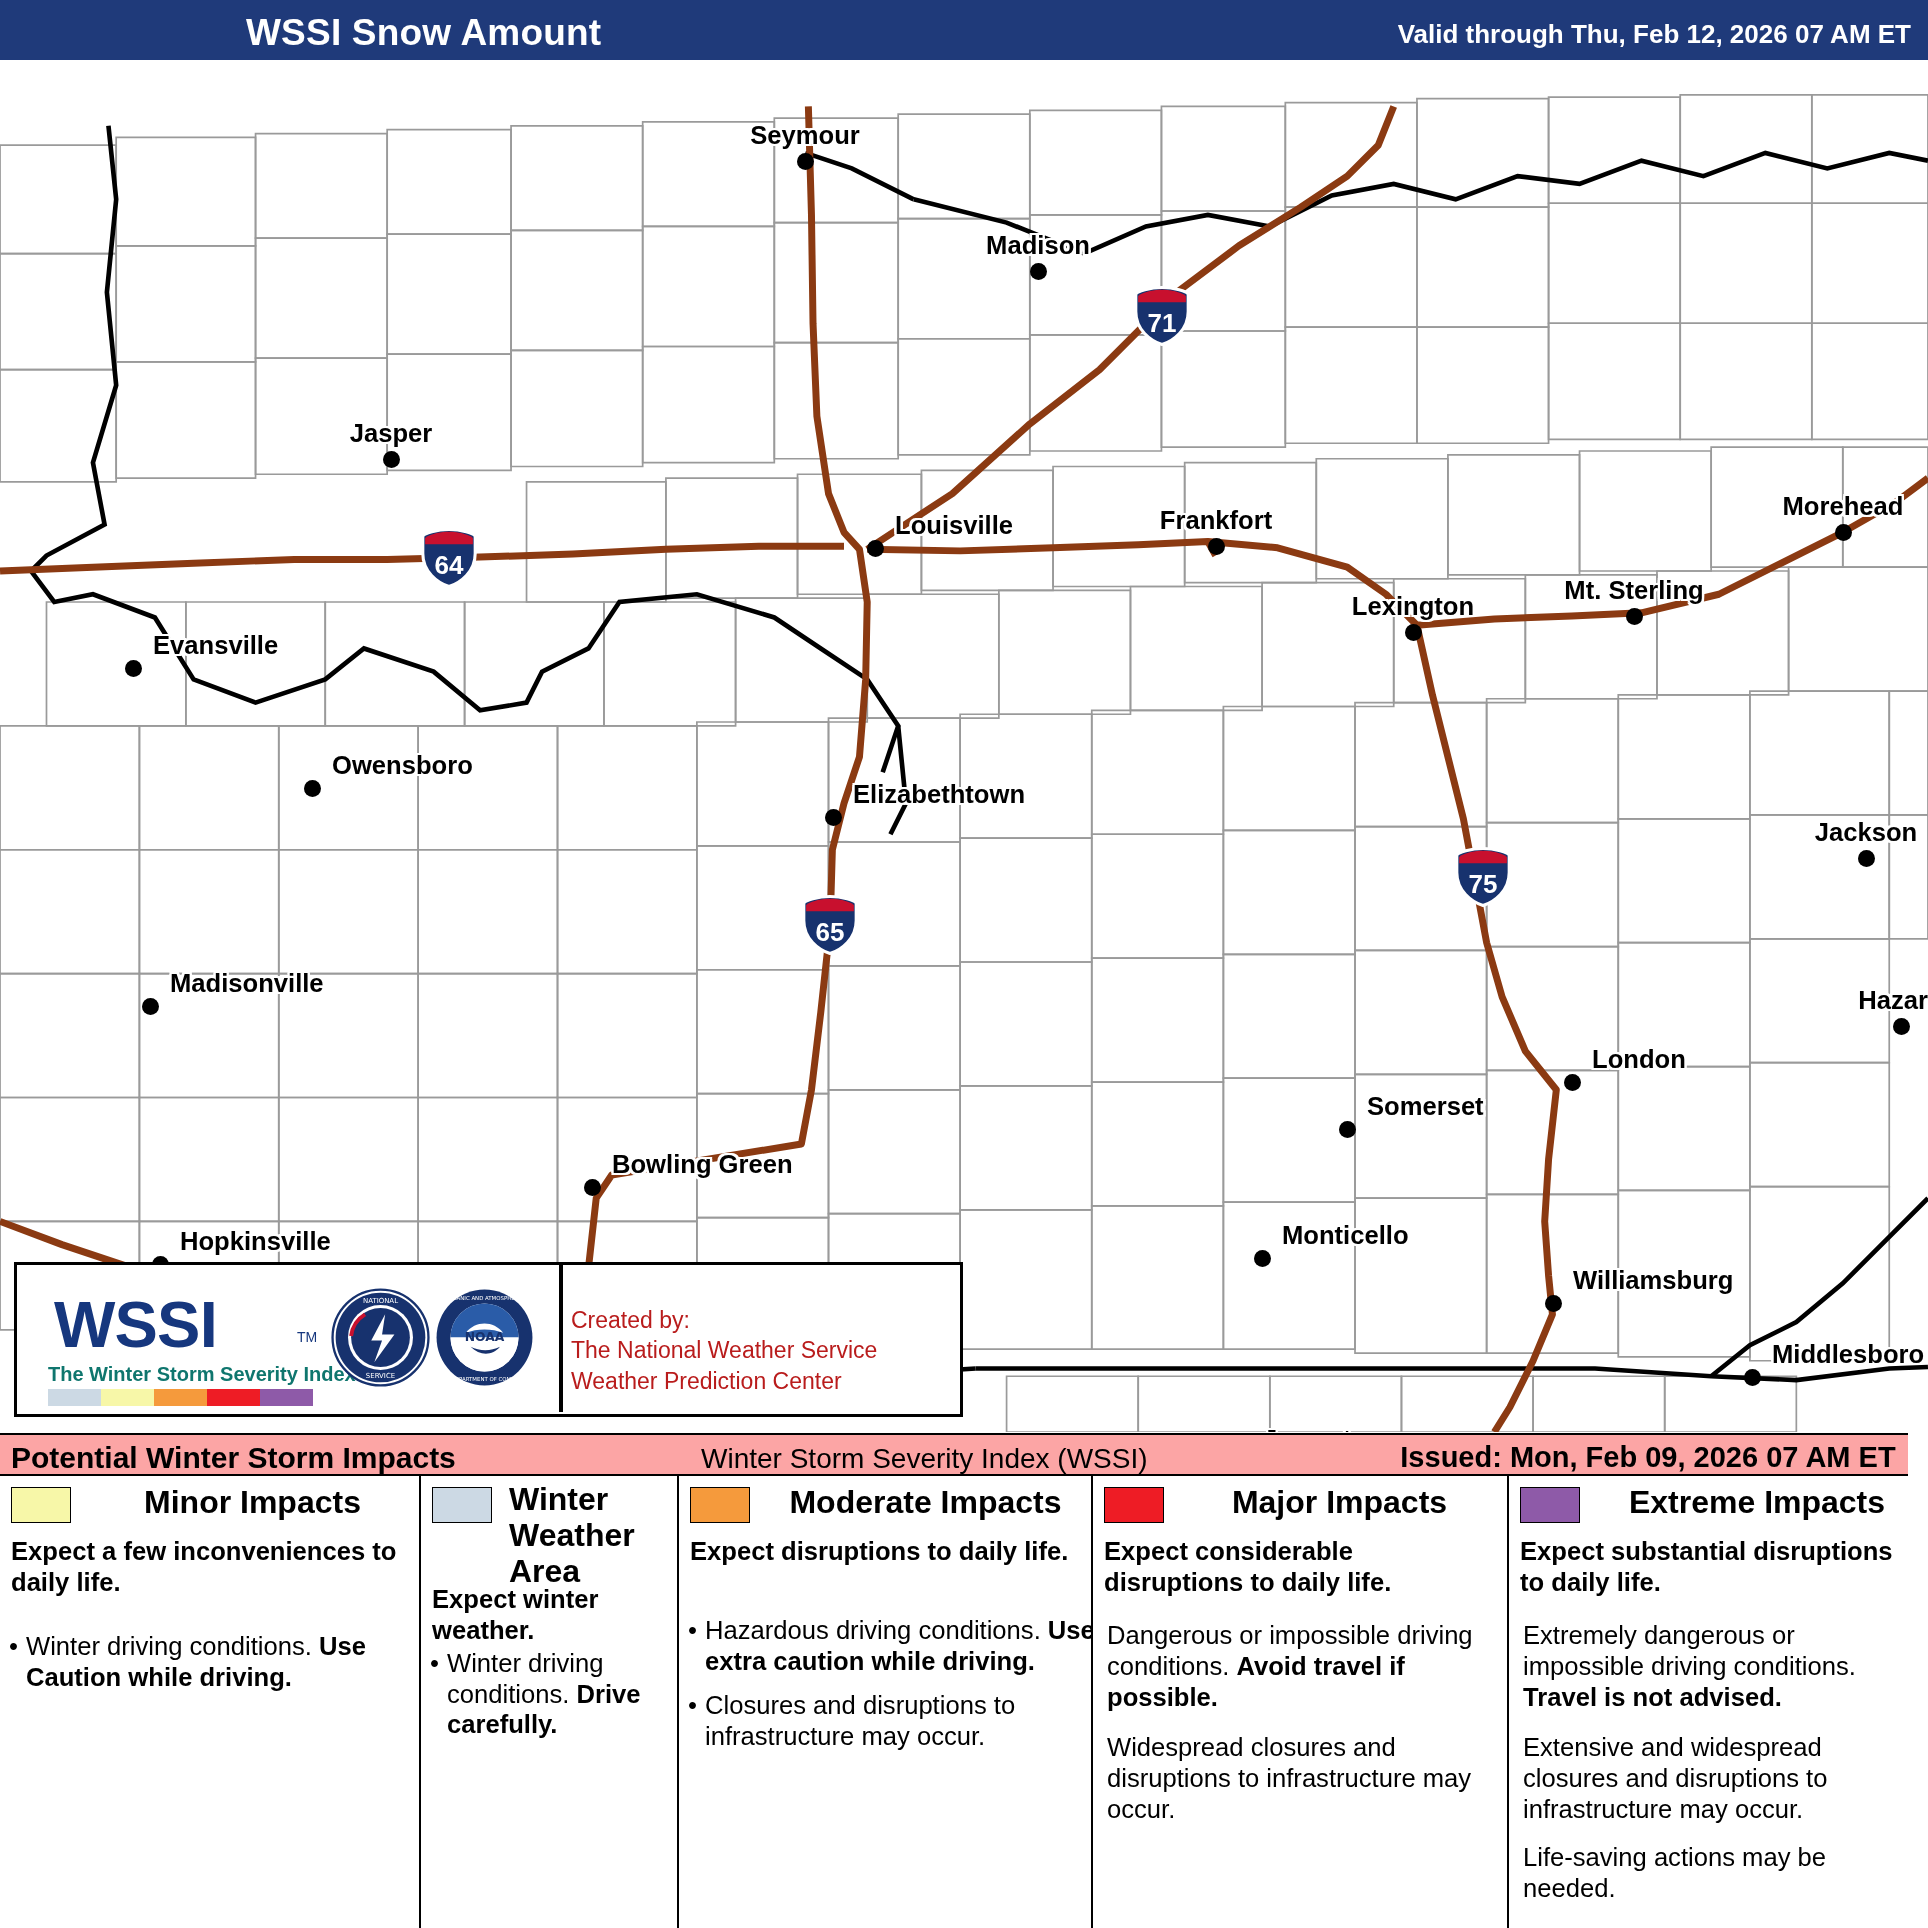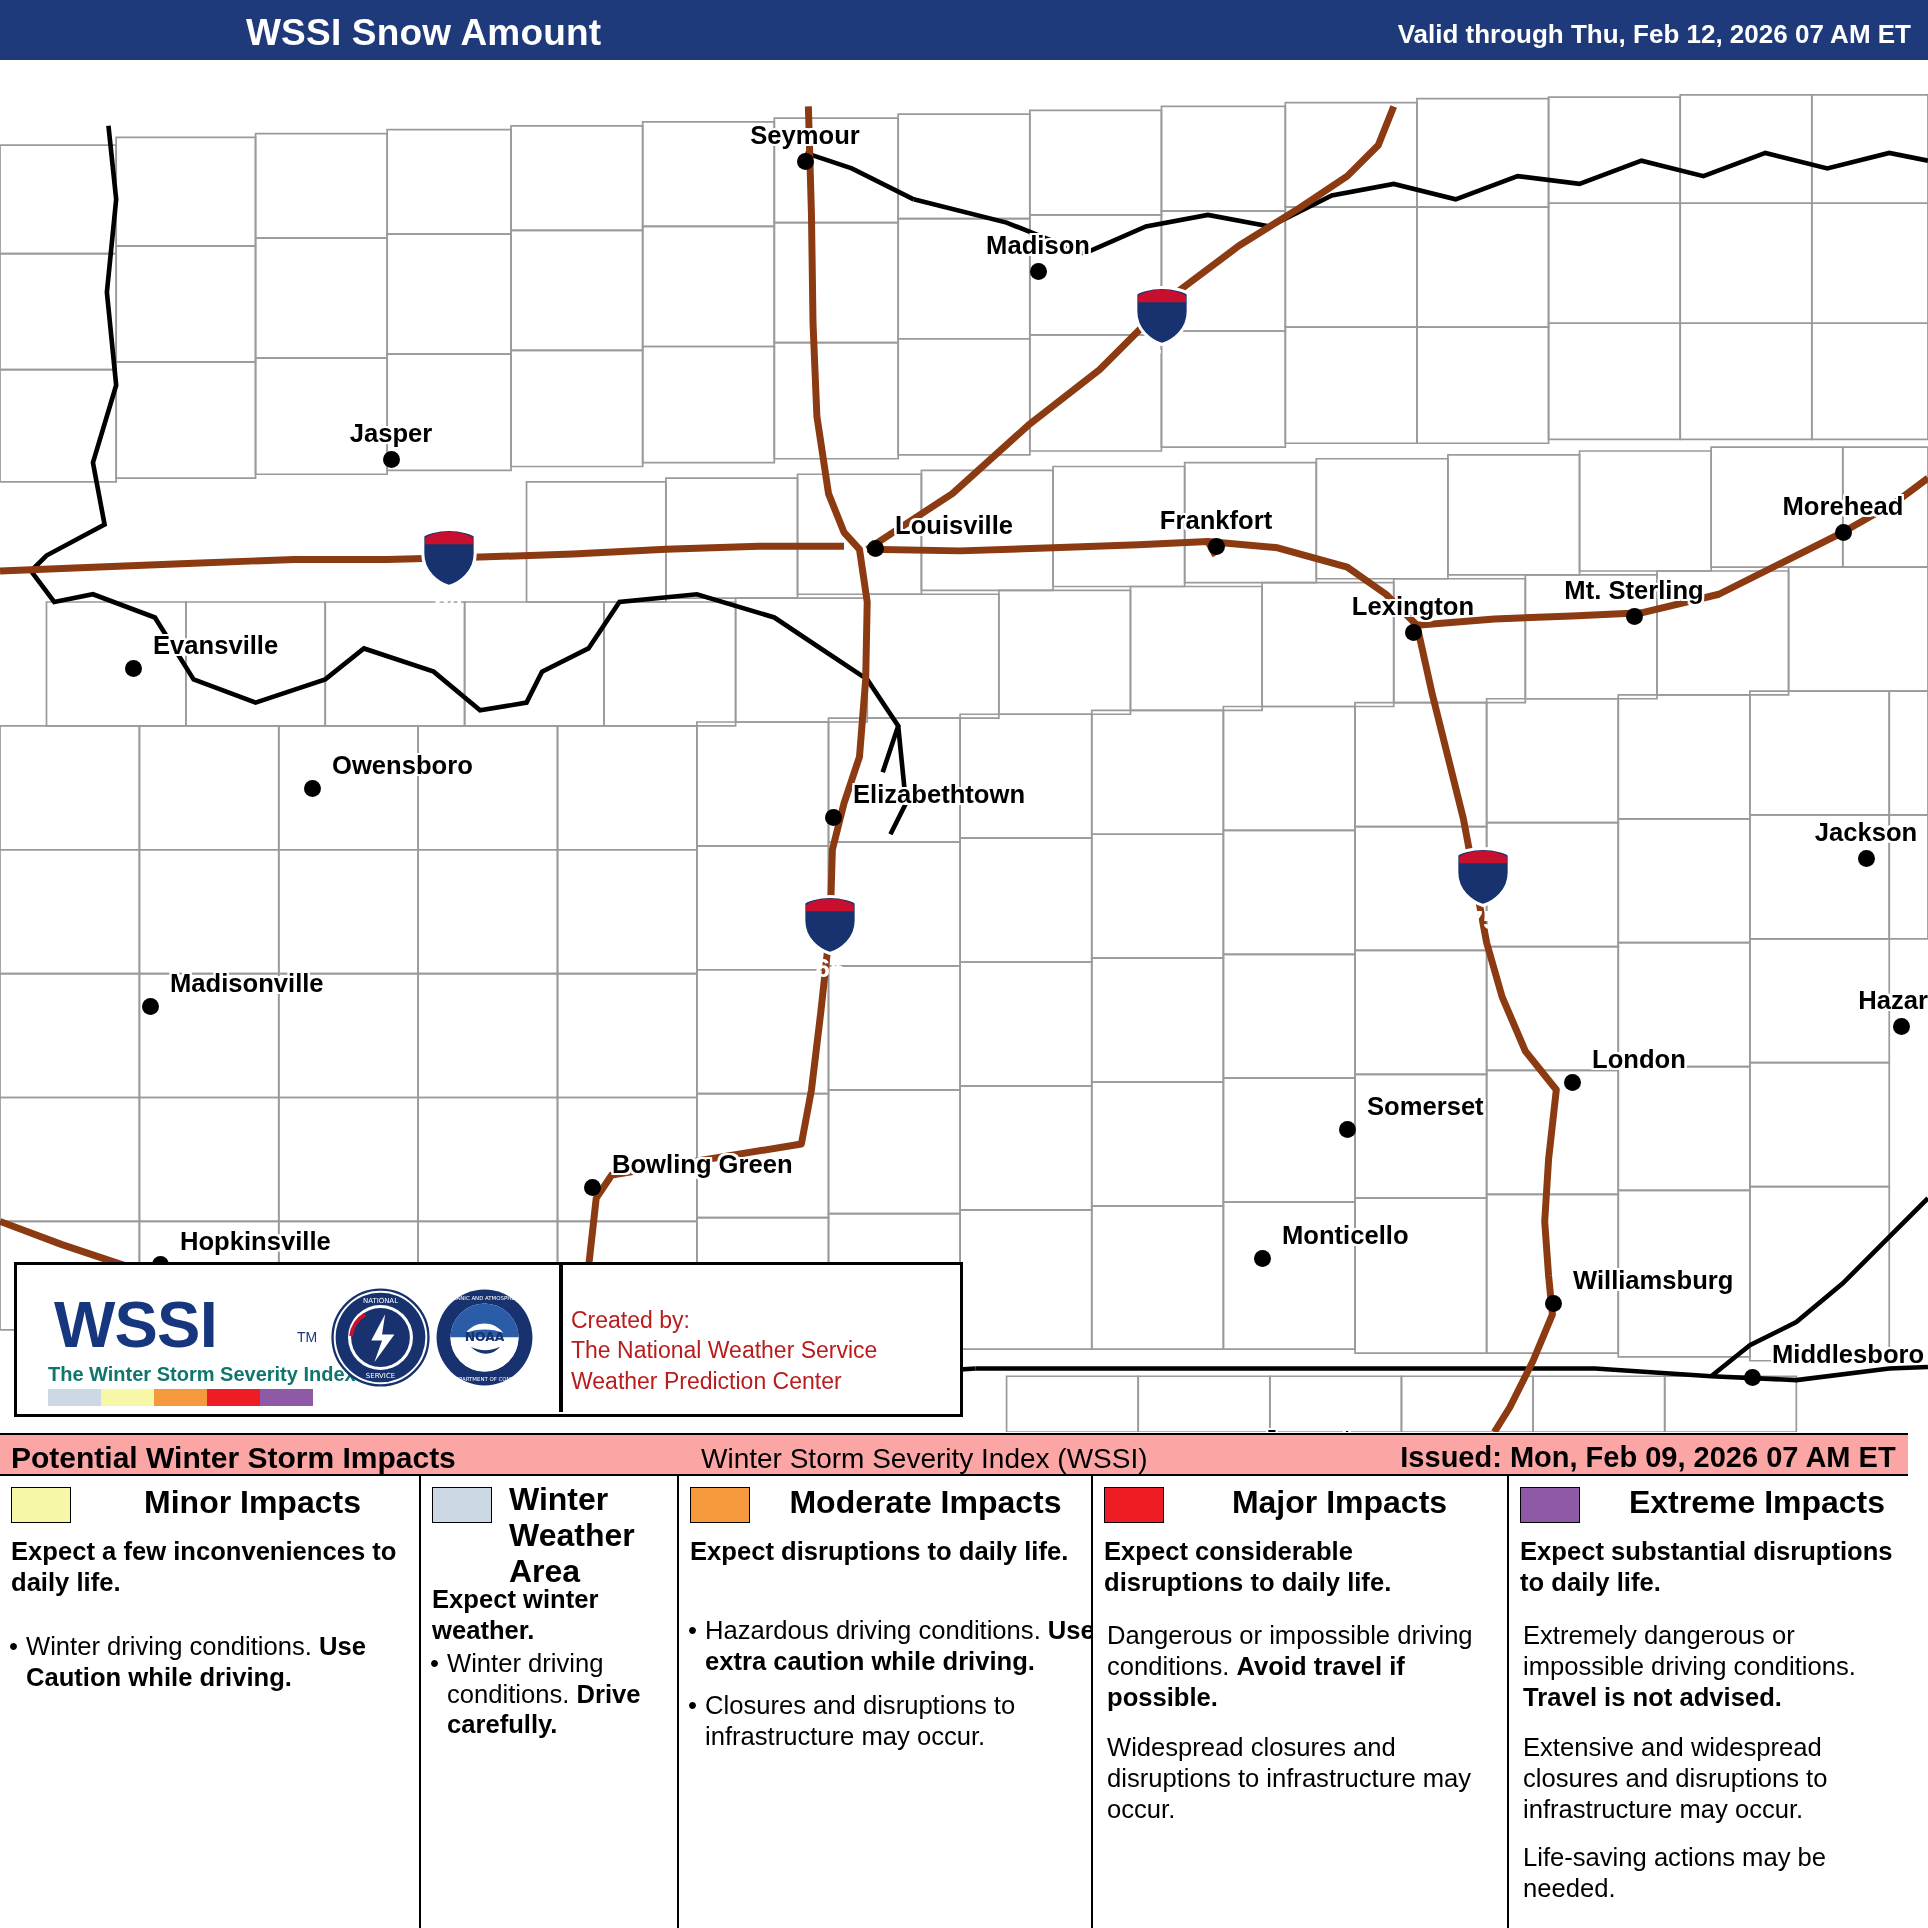--- a/index.html
+++ b/index.html
@@ -90,21 +90,20 @@
   .shield svg { position: absolute; left: 0; top: 0; }
   .shield .num {
     position: absolute;
     left: 0; top: 23px;
     width: 57px;
     text-align: center;
     font-size: 26px;
     font-weight: bold;
     color: #ffffff;
     font-family: "Liberation Sans", sans-serif;
-    margin-top: 36px;
   }
 
   
   .logobox {
     position: absolute;
     left: 14px; top: 1262px;
     width: 949px; height: 155px;
     background: #ffffff;
     border: 3.9px solid #000000;
     box-sizing: border-box;

